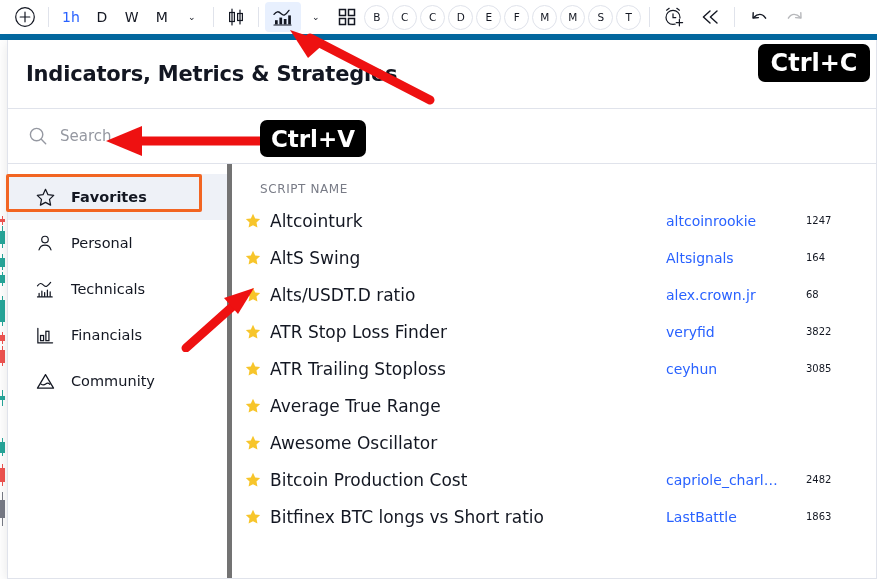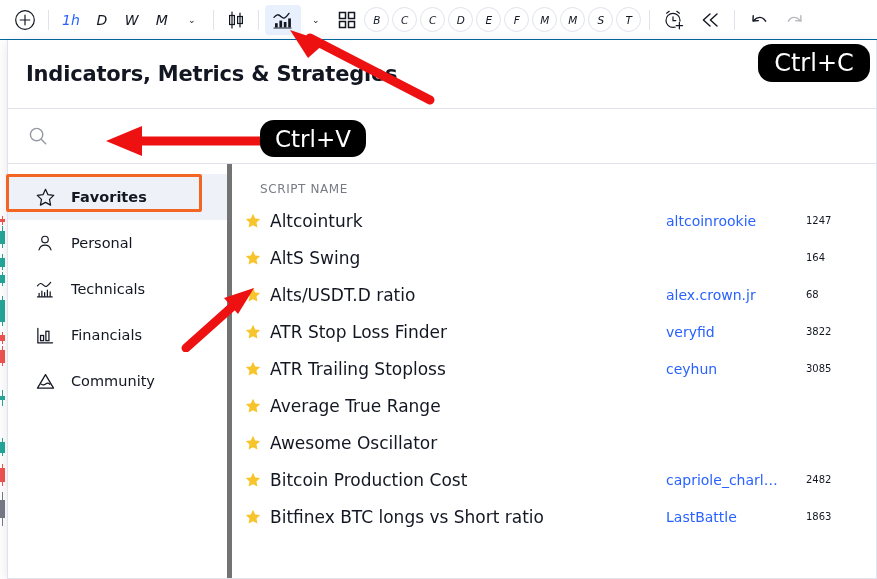--- a/index.html
+++ b/index.html
@@ -25,25 +25,24 @@
   }
   .candle .body {
     position: absolute; left: 0; width: 5px;
   }
 
   
   #toolbar {
     position: absolute; left: 0; top: 0;
     width: 877px; height: 40px;
     background: #ffffff;
-    border-bottom: 1px solid #0369a1;
+    border-bottom: 6px solid #0369a1;
     display: flex; align-items: center;
     padding: 0 8px;
     z-index: 10;
-    font-style: italic;
   }
   .tb-btn {
     height: 30px; min-width: 30px;
     display: flex; align-items: center; justify-content: center;
     border-radius: 4px;
     color: #131722;
     font-size: 14px;
     padding: 0 6px;
     cursor: pointer;
     flex: none;
@@ -160,22 +159,22 @@
   }
   .row .likes {
     width: 70px; flex: none;
     font-size: 10px; color: #131722;
   }
 
   
   .kbd-badge {
     position: absolute;
     background: #000000; color: #ffffff;
-    font-weight: 400;
-    border-radius: 14px;
+    font-weight: 700;
+    border-radius: 7px;
     display: flex; align-items: center; justify-content: center;
     z-index: 60;
   }
   #badge-ctrlc { left: 758px; top: 44px; width: 112px; height: 38px; font-size: 24px; }
   #badge-ctrlv { left: 260px; top: 120px; width: 106px; height: 37px; font-size: 23px; }
   .arrow-svg { position: absolute; z-index: 55; pointer-events: none; }
 </style>
 </head>
 <body>
 
@@ -312,20 +311,21 @@
 
 <div id="dialog">
 
   <div id="dialog-title">Indicators, Metrics &amp; Strategies</div>
 
   <div id="search-row">
     <svg width="20" height="20" viewBox="0 0 20 20">
       <circle cx="8.6" cy="8.6" r="6.2" fill="none" stroke="#9598a1" stroke-width="1.4"></circle>
       <path d="M13.3 13.3l4.4 4.4" stroke="#9598a1" stroke-width="1.4" stroke-linecap="round"></path>
     </svg>
+    <input id="search-input" type="text" placeholder="Search" style="">
   </div>
 
   <div id="body-split">
 
     <div id="sidebar">
       <div class="nav-item selected">
         <span class="nav-ico">
           <svg width="21" height="21" viewBox="0 0 22 22">
             <path d="M11 2.4l2.62 5.62 5.98.76-4.4 4.14 1.14 6.06L11 16.1l-5.34 2.88 1.14-6.06-4.4-4.14 5.98-.76z" fill="none" stroke="#131722" stroke-width="1.3" stroke-linejoin="round"></path>
           </svg>
@@ -385,20 +385,21 @@
             <span class="author">altcoinrookie</span>
             <span class="likes">1247</span>
           </div>
           <div class="row">
             <span class="star">
               <svg width="18" height="18" viewBox="0 0 22 22">
                 <path d="M11 2.2l2.66 5.7 6.06.78-4.46 4.2 1.16 6.14L11 16.1l-5.42 2.92 1.16-6.14-4.46-4.2 6.06-.78z" fill="#f7c52b"></path>
               </svg>
             </span>
             <span class="sname">AltS Swing</span>
+            <span class="author">Altsignals</span>
             <span class="likes">164</span>
           </div>
           <div class="row">
             <span class="star">
               <svg width="18" height="18" viewBox="0 0 22 22">
                 <path d="M11 2.2l2.66 5.7 6.06.78-4.46 4.2 1.16 6.14L11 16.1l-5.42 2.92 1.16-6.14-4.46-4.2 6.06-.78z" fill="#f7c52b"></path>
               </svg>
             </span>
             <span class="sname">Alts/USDT.D ratio</span>
             <span class="author">alex.crown.jr</span>

